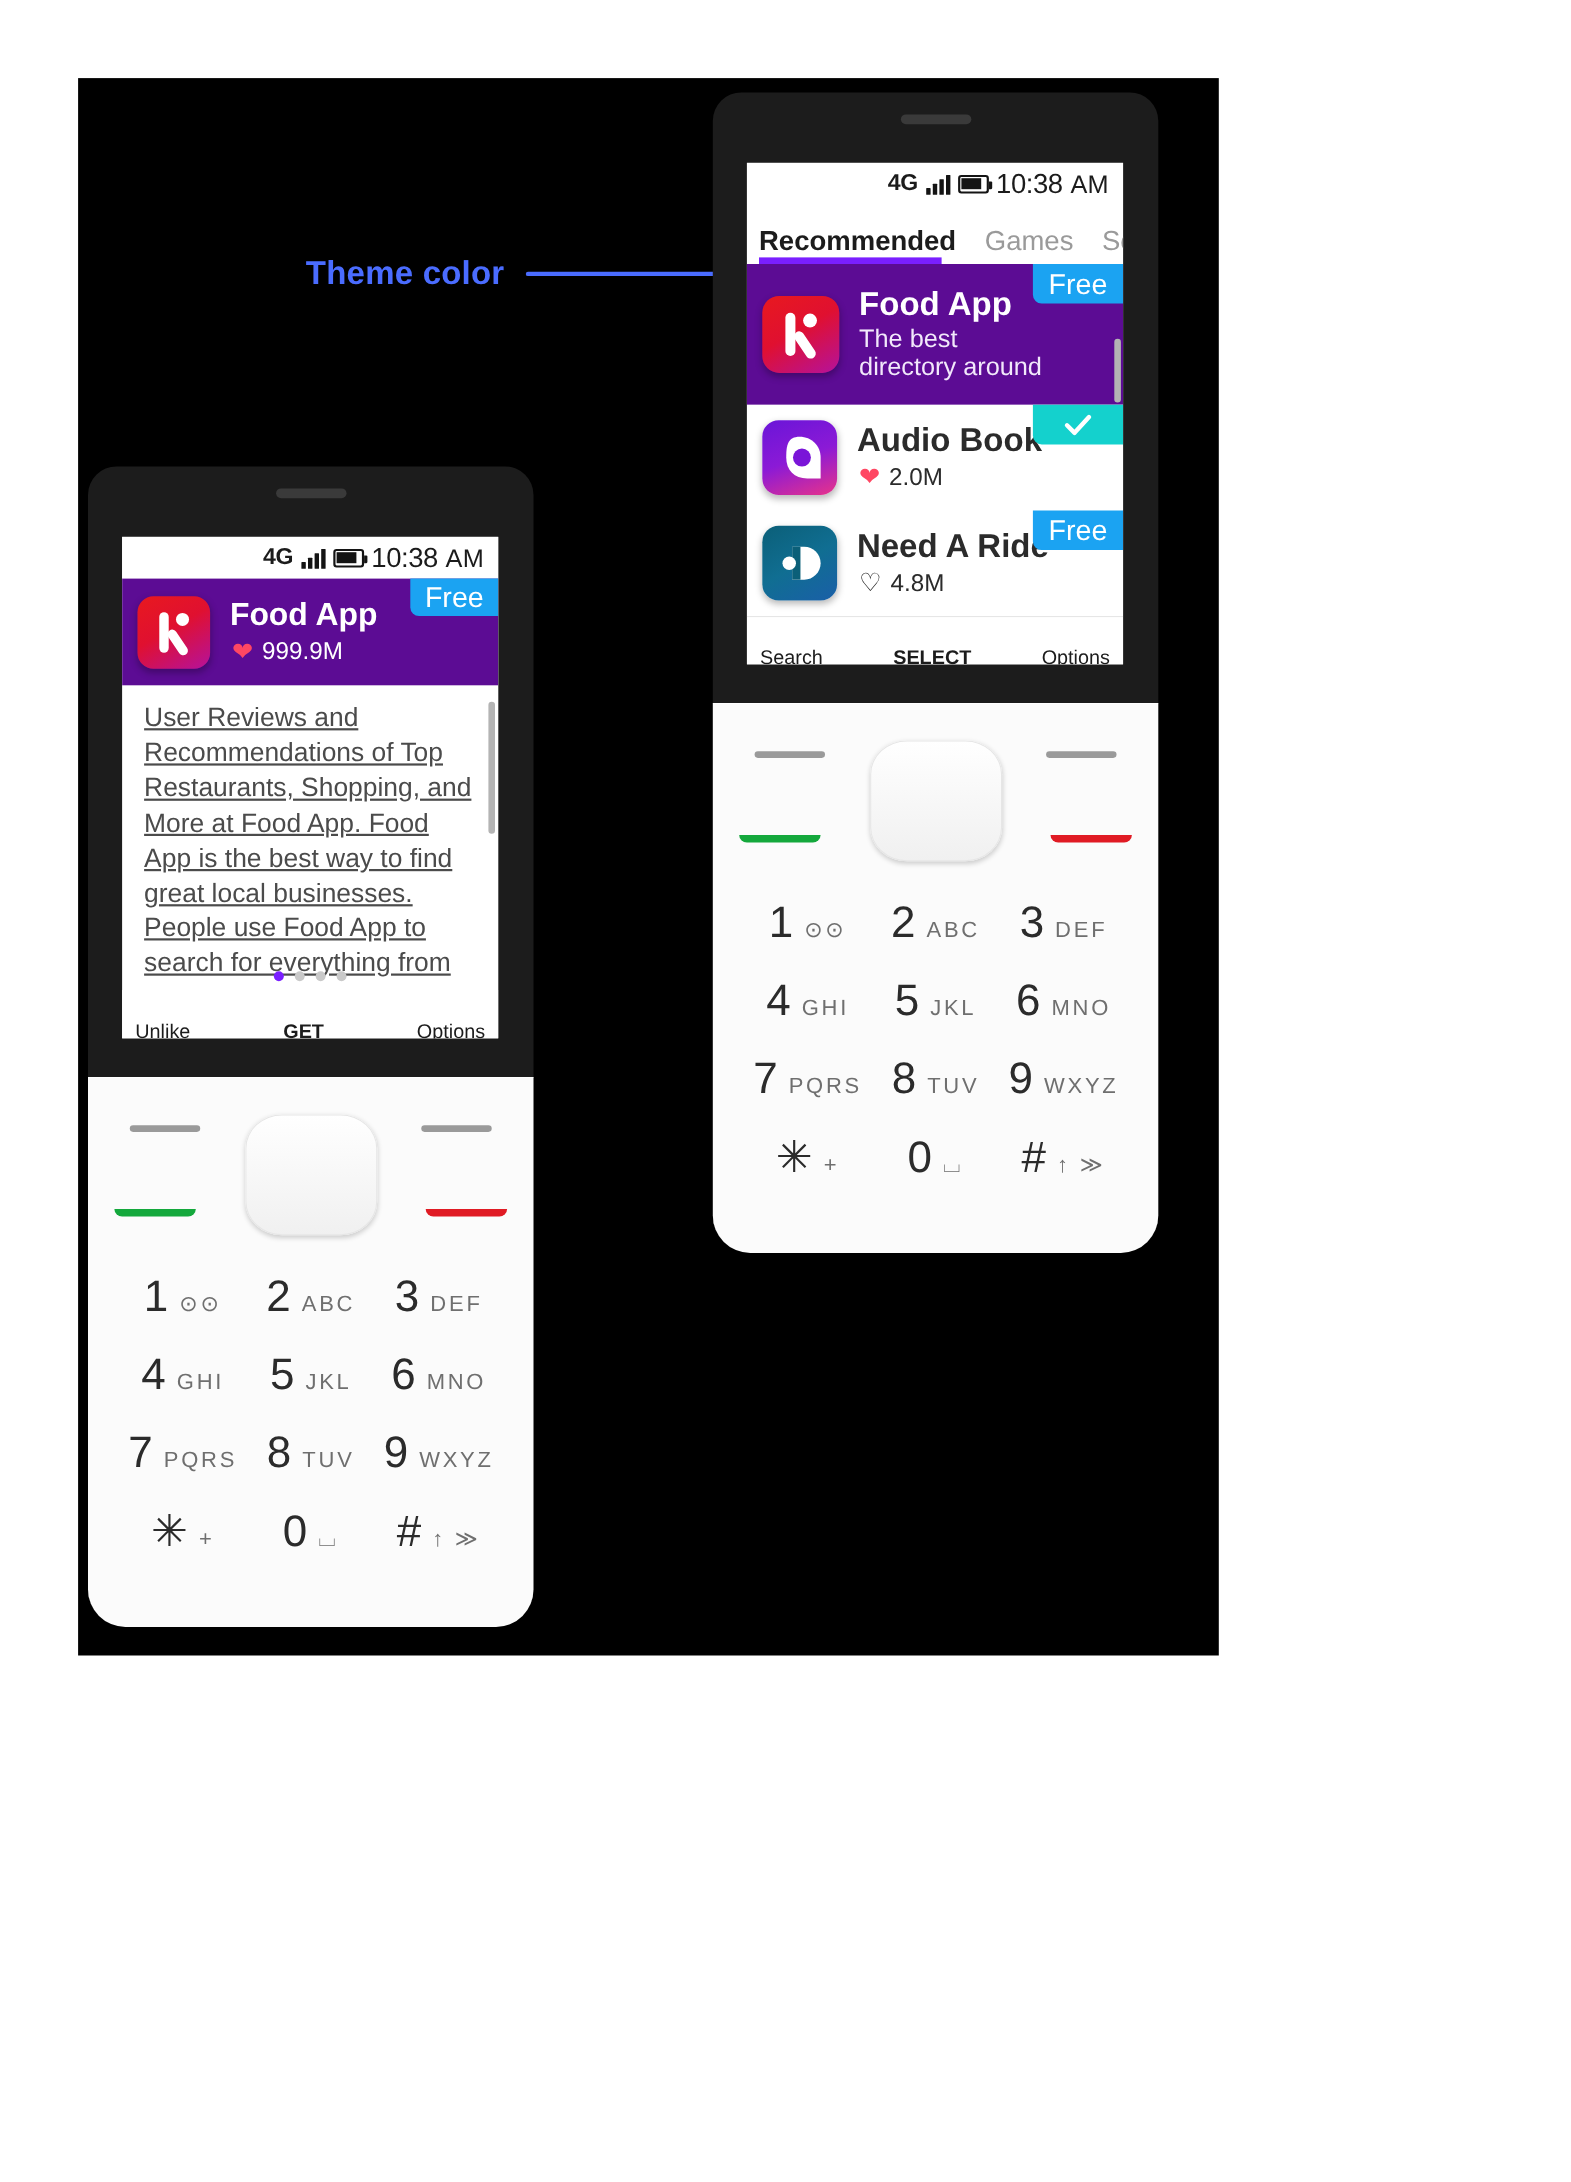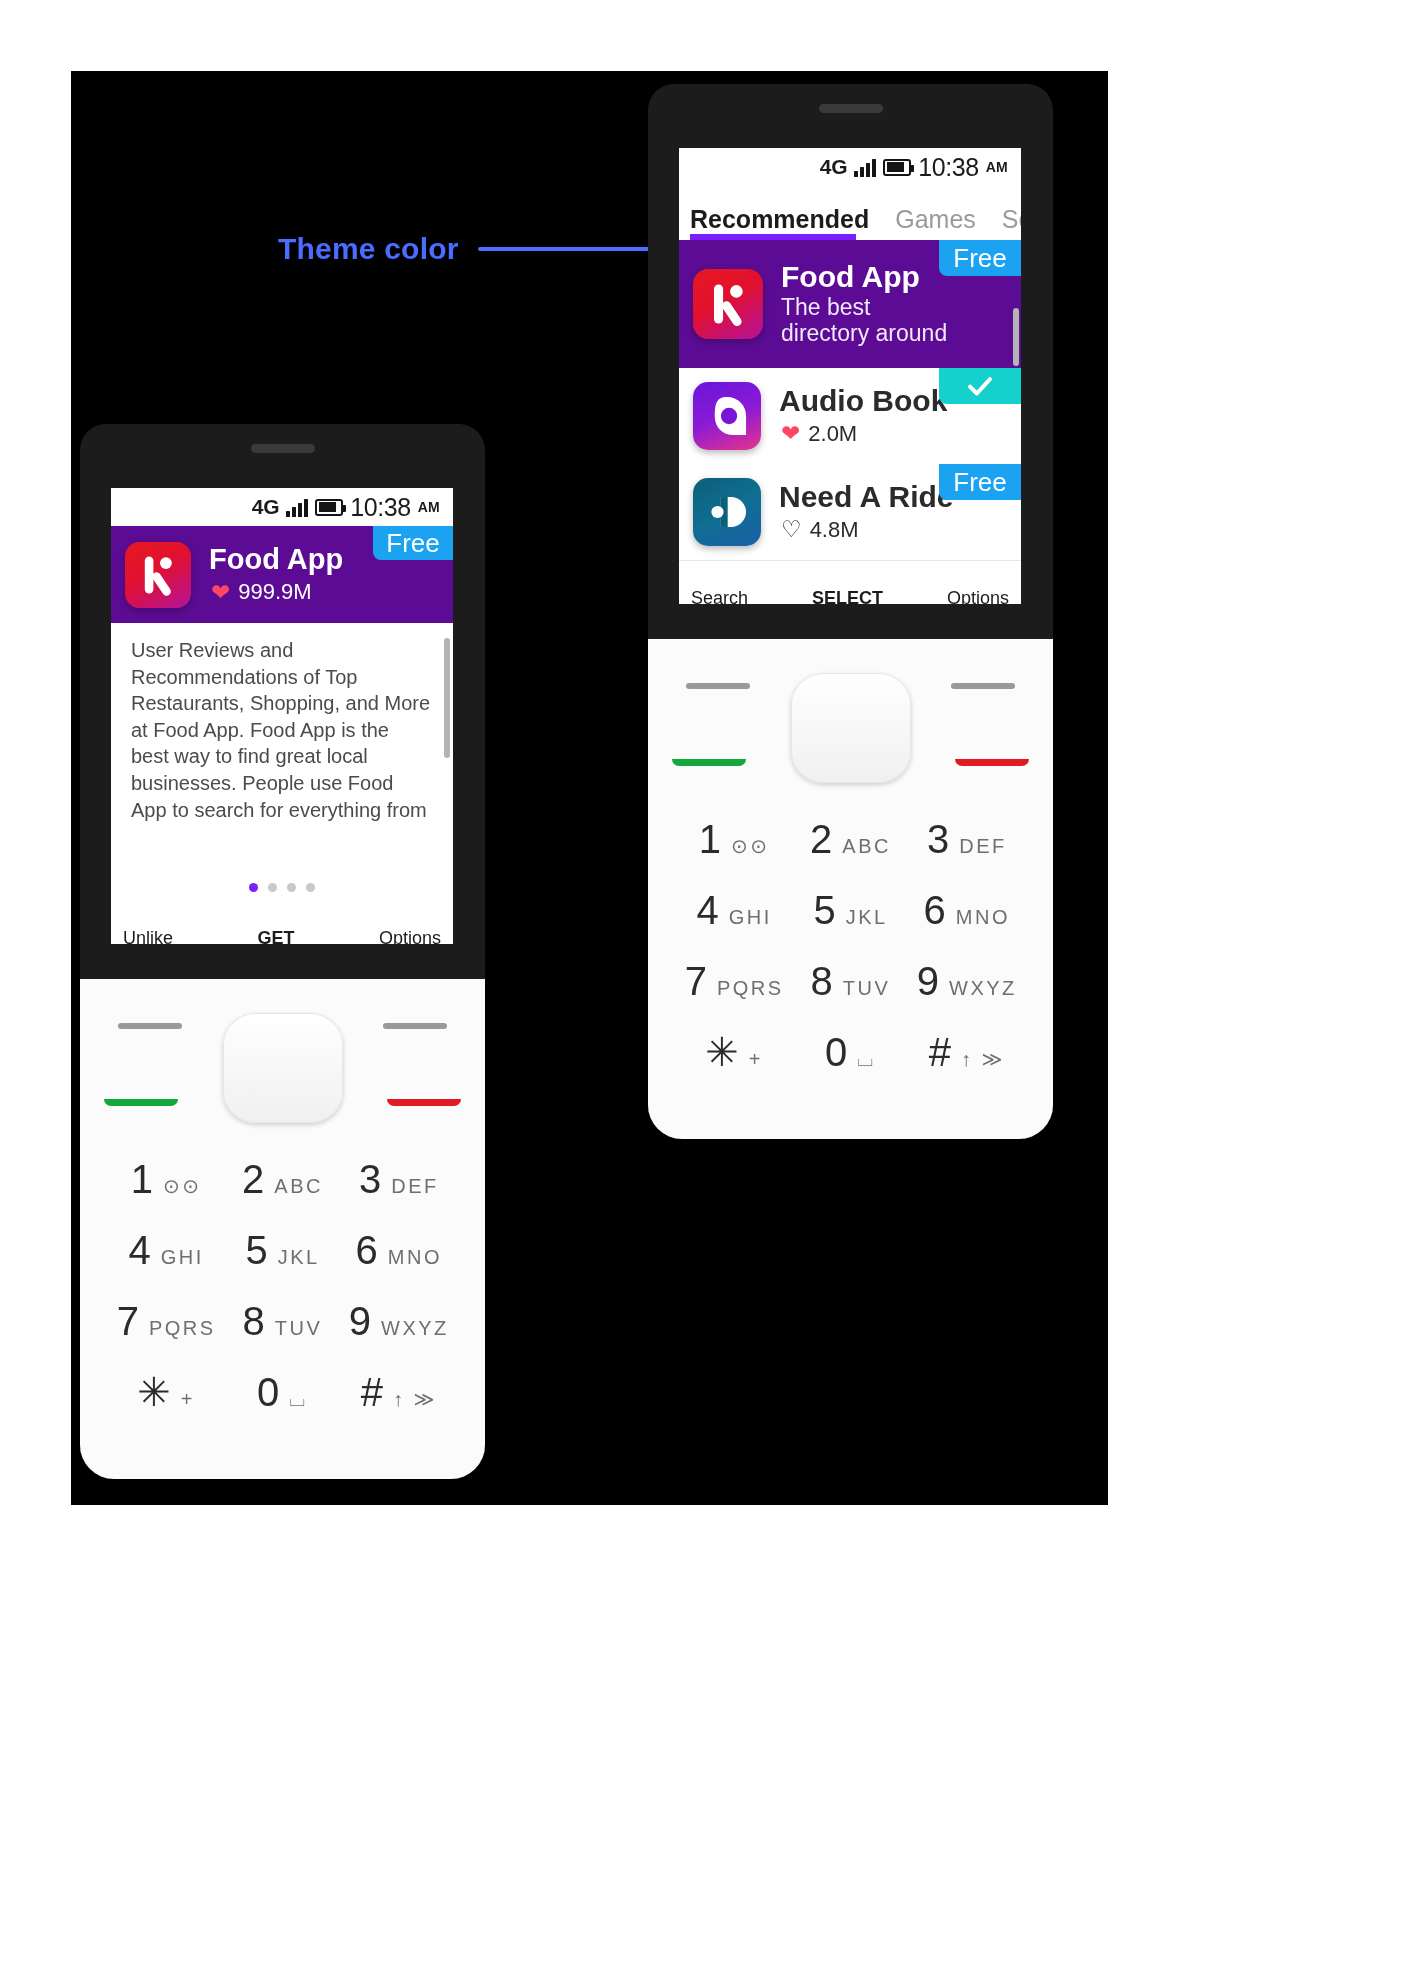--- a/index.html
+++ b/index.html
@@ -46,21 +46,21 @@
   .sb-bars i:nth-child(2){height:10px}
   .sb-bars i:nth-child(3){height:14px}
   .sb-bars i:nth-child(4){height:18px}
   .sb-batt{
     width:28px;height:17px;border:2.5px solid #141414;border-radius:3px;
     position:relative;box-sizing:border-box;
   }
   .sb-batt::before{content:"";position:absolute;left:1.5px;top:1.5px;bottom:1.5px;right:5px;background:#141414;}
   .sb-batt::after{content:"";position:absolute;right:-5px;top:4px;width:3px;height:7px;background:#141414;border-radius:0 1px 1px 0;}
   .sb-time{font-size:25px;font-weight:400;letter-spacing:-.4px;}
-  .sb-ampm{font-size:14px;font-weight:700;letter-spacing:.2px;}
+  .sb-ampm{font-size:23px;font-weight:400;letter-spacing:.2px;}
 
   
   .tabs{display:flex;align-items:flex-end;background:#fff;box-sizing:border-box;}
   .tab{font-size:25px;color:#9a9a9a;white-space:nowrap;}
   .tab.active{color:#1c1c1c;font-weight:600;position:relative;}
   .tab-underline{height:6px;background:#7a1fff;}
 
   
   .row{display:flex;align-items:center;box-sizing:border-box;position:relative;}
   .row.featured{background:#5c0c94;}
@@ -299,21 +299,21 @@
           <div class="row-text">
             <div class="app-title" style="font-size:29px;color:#ffffff;">Food App</div>
             <div class="metric" style="margin-top:5px;margin-left:2px;">
               <span class="heart">❤</span>
               <span style="font-size:22px;color:#ffffff;">999.9M</span>
             </div>
           </div>
           <div class="badge free" style="width:80px;height:34px;">Free</div>
         </div>
 
-        <div class="desc" style="padding:14px 22px 0 20px;font-size:20px;line-height:1.33;">User Reviews and Recommendations of Top Restaurants, Shopping, and More at Food App. Food App is the best way to find great local businesses. People use Food App to search for everything from</div>
+        <div class="desc" style="padding:14px 22px 0 20px;font-size:24px;line-height:1.33;text-decoration:underline;">User Reviews and Recommendations of Top Restaurants, Shopping, and More at Food App. Food App is the best way to find great local businesses. People use Food App to search for everything from</div>
 
         <div class="scrollbar" style="right:3px;top:150px;width:6px;height:120px;"></div>
 
         <div class="dots" style="position:absolute;left:0;right:0;bottom:52px;">
           <span class="on"></span>
           <span></span>
           <span></span>
           <span></span>
         </div>
 

